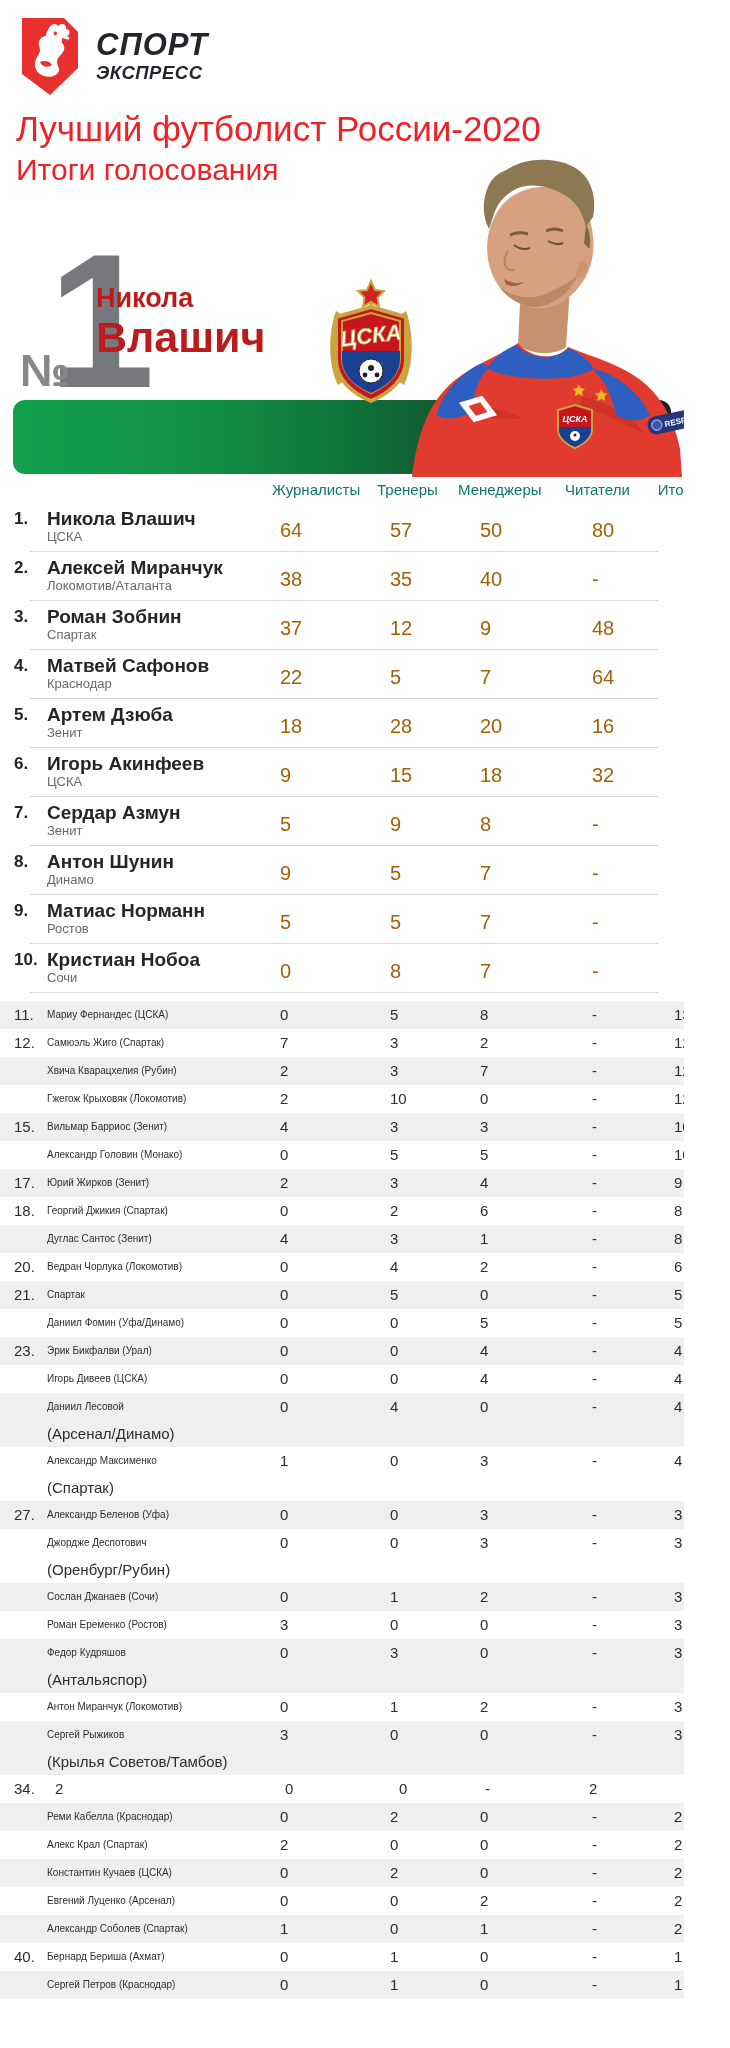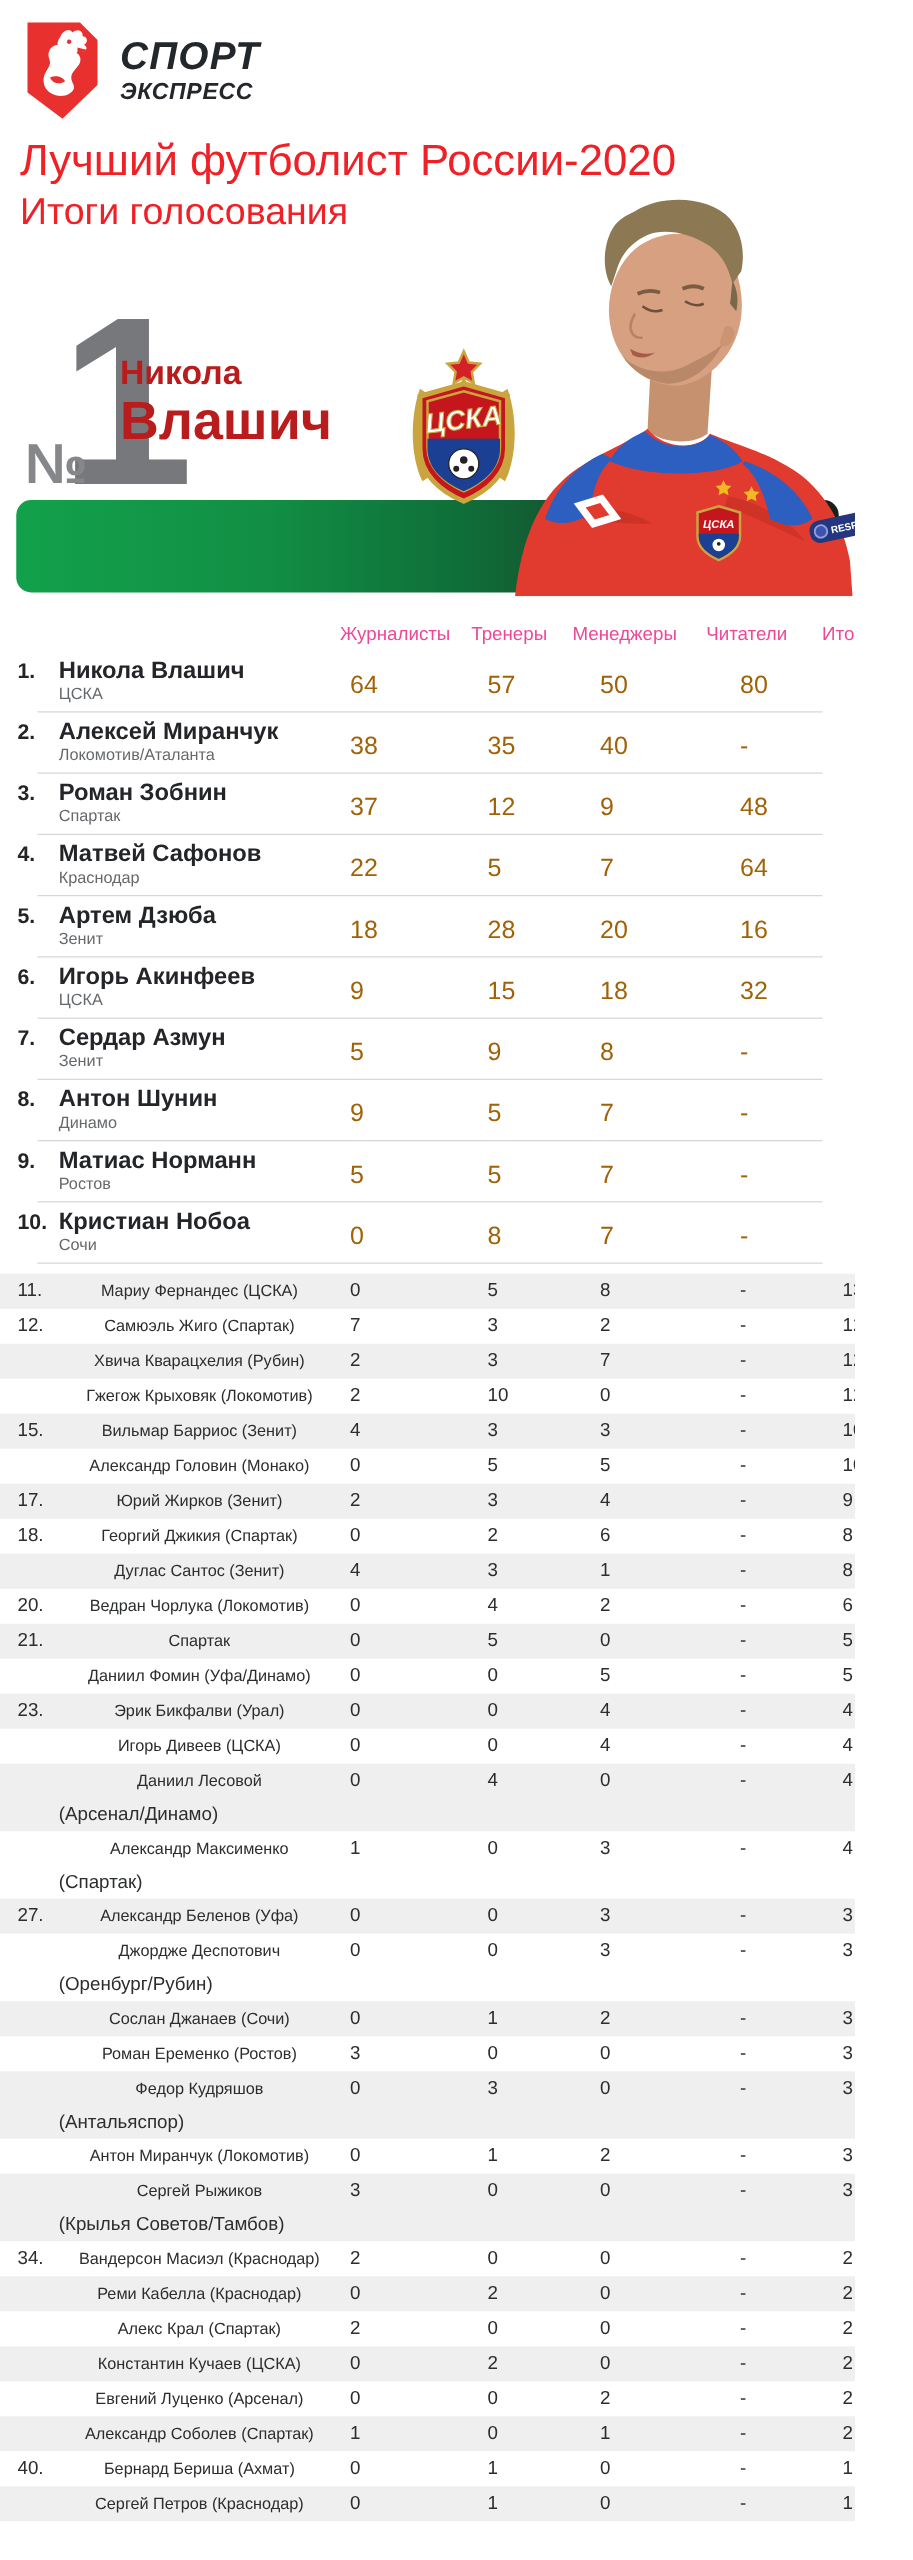--- a/index.html
+++ b/index.html
@@ -20,38 +20,38 @@
              background:linear-gradient(90deg,#12a14b 0%,#128f45 30%,#0f6d38 55%,#1c3b29 80%,#171f19 100%);z-index:1;}
   .big-one{position:absolute;left:48px;top:38px;font-size:192px;line-height:1;font-weight:700;color:#76787b;z-index:2;}
   .num-sign{position:absolute;left:20px;top:158px;font-size:45px;font-weight:700;color:#85878a;z-index:2;}
   .hero-name{position:absolute;left:96px;top:96px;z-index:2;color:#b91c1c;}
   .hero-name .fn{font-size:27px;line-height:31px;font-weight:700;}
   .hero-name .ln{font-size:43px;line-height:47px;font-weight:700;}
   .club-badge{position:absolute;left:326px;top:86px;width:90px;height:132px;z-index:3;}
   .player{position:absolute;right:0;top:-30px;width:302px;height:320px;z-index:2;}
   
   .grid{display:grid;grid-template-columns:33px 225px 105px 81px 107px 85px 65px;padding-left:14px;}
-  .thead{margin-top:18px;font-size:15px;color:#ec4899;}
+  .thead{font-size:15px;color:#0f766e;}
   .hcell{line-height:22px;}
   .hc5{text-align:right;padding-right:18px;}
   .top10{margin-top:2px;}
   .t-row{height:49px;position:relative;padding-top:5px;box-sizing:border-box;}
   .t-row::after{content:'';position:absolute;left:30px;right:26px;bottom:0;height:1px;background:#d7d7d7;}
   .t-row .rank{font-size:17px;font-weight:700;line-height:21px;}
   .t-row .nm{font-size:19px;font-weight:700;line-height:21px;color:#232528;white-space:nowrap;}
   .t-row .club{font-size:13px;line-height:15px;color:#66696c;}
   .t-row .v{align-self:center;font-size:20px;color:#a16207;line-height:20px;}
   .t-row .total{align-self:center;font-size:15px;font-weight:700;color:#e23538;text-align:right;padding-right:2px;line-height:23px;}
   .v.c1{padding-left:8px;}.v.c2{padding-left:13px;}.v.c3{padding-left:22px;}.v.c4{padding-left:27px;}
   
   .rest{margin-top:8px;padding-bottom:10px;}
   .r-row{align-items:start;min-height:28px;}
   .r-row.gray{background:#efefef;}
   .r-row .rank{font-size:15px;line-height:28px;color:#2b2d2f;}
-  .r-row .rn1{font-size:13px;line-height:28px;color:#2b2d2f;white-space:nowrap;text-align:center;}
+  .r-row .rn1{font-size:10px;line-height:28px;color:#2b2d2f;white-space:nowrap;}
   .r-row .rn2{font-size:15px;line-height:26px;color:#2b2d2f;white-space:nowrap;}
   .r-row .v{font-size:15px;line-height:28px;color:#2b2d2f;}
   .r-row .rtotal{font-size:15px;line-height:28px;color:#2b2d2f;padding-left:24px;}
 </style>
 </head>
 <body>
 
 <div class="page">
 
   <div class="logo-row">
@@ -538,23 +538,20 @@
           <div class="rn2">(Крылья Советов/Тамбов)</div>
         </div>
         <div class="v c1">3</div>
         <div class="v c2">0</div>
         <div class="v c3">0</div>
         <div class="v c4">-</div>
         <div class="rtotal">3</div>
       </div>
       <div class="grid r-row">
         <div class="rank">34.</div>
-        <div class="rname">
-          <div class="rn1">Вандерсон Масиэл (Краснодар)</div>
-        </div>
         <div class="v c1">2</div>
         <div class="v c2">0</div>
         <div class="v c3">0</div>
         <div class="v c4">-</div>
         <div class="rtotal">2</div>
       </div>
       <div class="grid r-row gray">
         <div class="rank"></div>
         <div class="rname">
           <div class="rn1">Реми Кабелла (Краснодар)</div>

